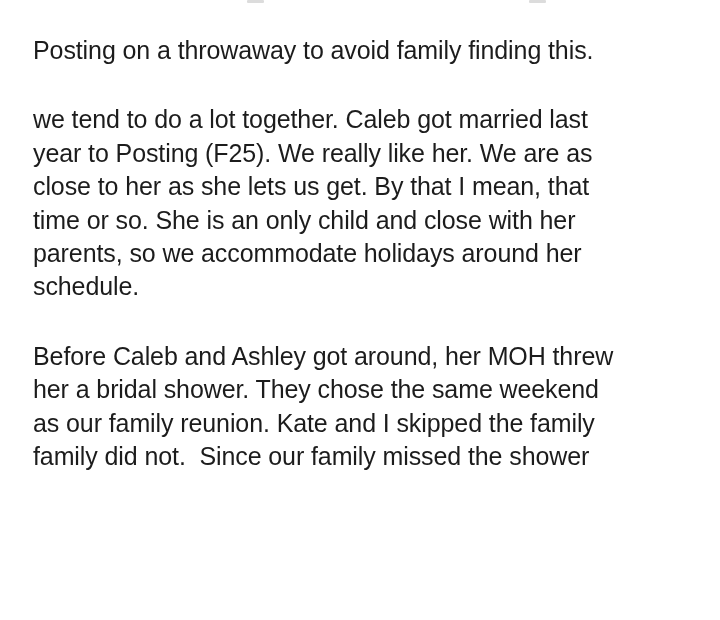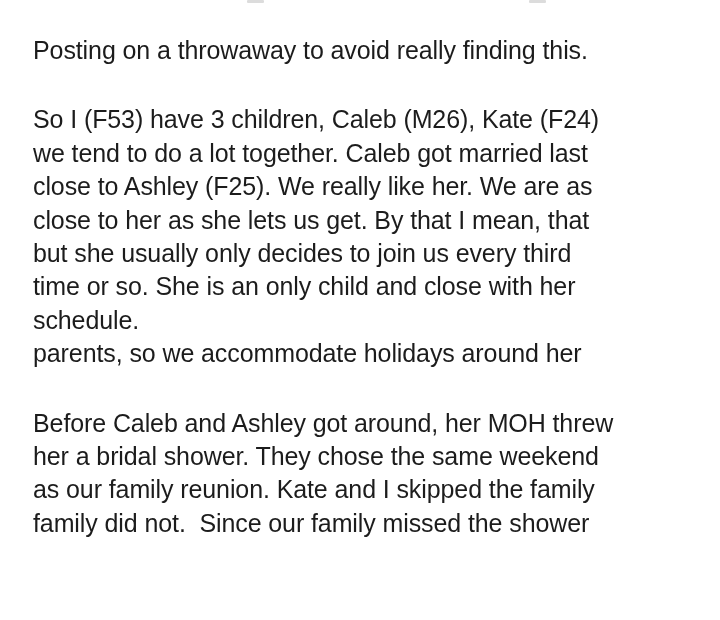--- a/index.html
+++ b/index.html
@@ -42,33 +42,31 @@
 </style>
 </head>
 <body>
 
 <div class="top-remnant left"></div>
 <div class="top-remnant right"></div>
 
 <div class="post-body">
 
   <p>
-    <span class="post-line">Posting on a throwaway to avoid really finding this.</span>
+    <span class="post-line">Posting on a throwaway to avoid family finding this.</span>
   </p>
 
   <p>
     </p>
-    <div class="post-line">So I (F53) have 3 children, Caleb (M26), Kate (F24)</div>
     <div class="post-line">we tend to do a lot together. Caleb got married last</div>
-    <div class="post-line">close to Ashley (F25). We really like her. We are as</div>
+    <div class="post-line">year to Posting (F25). We really like her. We are as</div>
     <div class="post-line">close to her as she lets us get. By that I mean, that</div>
-    <div class="post-line">but she usually only decides to join us every third</div>
     <div class="post-line">time or so. She is an only child and close with her</div>
+    <div class="post-line">parents, so we accommodate holidays around her</div>
     <div class="post-line">schedule.</div>
-    <div class="post-line">parents, so we accommodate holidays around her</div>
   <p></p>
 
   <p>
     </p>
     <div class="post-line">Before Caleb and Ashley got around, her MOH threw</div>
     <div class="post-line">her a bridal shower. They chose the same weekend</div>
     <div class="post-line">as our family reunion. Kate and I skipped the family</div>
     <div class="post-line">family did not.  Since our family missed the shower</div>
   <p></p>
 

